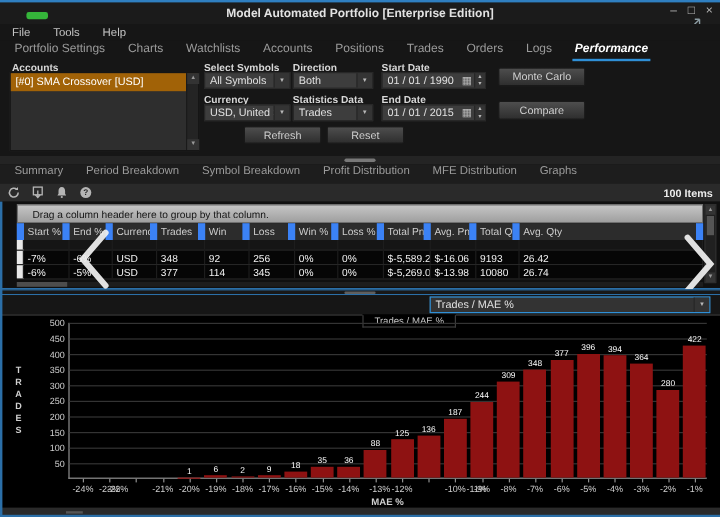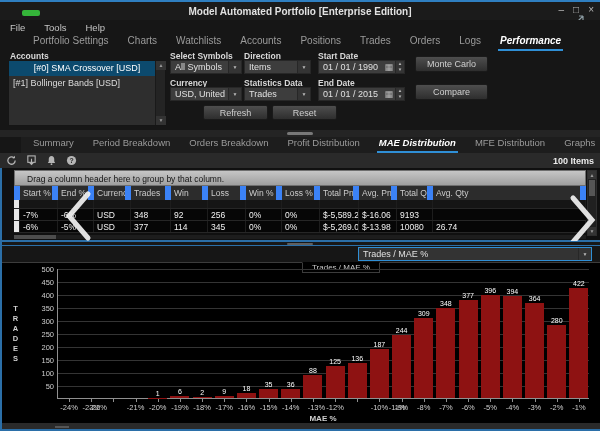--- a/index.html
+++ b/index.html
@@ -19,34 +19,34 @@
   .win-btn { color:#b5b5b5; font-size:10px; line-height:10px; cursor:default; }
   .resize-glyph { position:absolute; right:16px; top:13px; opacity:.8; }
 
   
   .menubar { position:absolute; top:20px; left:0; right:0; height:14px; display:flex; gap:19px;
              padding-left:10px; align-items:center; background:#161616; }
   .menu-item { color:#c5c5c5; font-size:9.5px; }
 
   
   .tabstrip { position:absolute; left:0; right:0; display:flex; gap:15px; padding-left:10px;
-              align-items:flex-end;margin-left:21px; }
+              align-items:flex-end; }
   .tabs-main { top:34px; height:17px; }
   .tabs-sub  { top:137px; height:16px; background:#1d1d1d; }
   .tab { color:#9b9b9b; font-size:10px; padding:1px 2px 3px 2px; border-bottom:2px solid transparent; white-space:nowrap; }
   .tab.active { color:#ffffff; font-weight:bold; border-bottom:2px solid #2f8fd6;font-style:italic; }
   .tabs-sub .tab { font-size:9.5px; }
 
   
   .controls { position:absolute; top:51px; left:0; right:0; height:79px; }
   .ctl-label { position:absolute; color:#d8d8d8; font-size:8.5px; font-weight:bold; }
   .listbox { position:absolute; left:8px; top:9px; width:158px; height:66px; background:#2e2e2e;
              border:1px solid #151515; }
   .acct { font-size:9px; color:#dcdcdc; padding:2px 4px 3px 4px; white-space:nowrap; }
-  .acct.sel { background:#0c4a6e; color:#fff;text-align:center; }
+  .acct.sel { background:#a16207; color:#fff; }
   .lb-scroll { position:absolute; right:0; top:0; bottom:0; width:10px; background:#242424;
                border-left:1px solid #1a1a1a; }
   .lb-arrow { position:absolute; left:0; width:10px; height:9px; font-size:5px; color:#999;
               text-align:center; line-height:9px; background:#333; }
   .lb-up{ top:0; } .lb-down{ bottom:0; }
 
   .dropdown { position:absolute; height:14px; background:#3d3d3d; border:1px solid #272727;
               display:flex; align-items:center; }
   .dd-value { flex:1; padding-left:4px; font-size:9px; color:#e0e0e0; white-space:nowrap; overflow:hidden; }
   .dd-arrow { width:13px; height:100%; background:#343434; border-left:1px solid #272727;
@@ -170,36 +170,35 @@
       <span class="tab">Trades</span>
       <span class="tab">Orders</span>
       <span class="tab">Logs</span>
       <span class="tab active">Performance</span>
     </div>
 
   <div class="controls">
     <span class="ctl-label" style="left:10px; top:0;">Accounts</span>
     <div class="listbox" id="accountsList">
       <div class="acct sel">[#0] SMA Crossover [USD]</div>
-        <div class="acct">[#1] Bollinger Bands [USD]</div>
         <div class="lb-scroll">
         <span class="lb-arrow lb-up">▲</span>
         <span class="lb-arrow lb-down">▼</span>
       </div>
     </div>
 
     <span class="ctl-label" style="left:170px; top:0;">Select Symbols</span>
     <div class="dropdown" style="left:170px; top:9px; width:72px;">
       <span class="dd-value">All Symbols</span>
       <span class="dd-arrow">▼</span>
     </div>
 
     <span class="ctl-label" style="left:244px; top:0;">Direction</span>
     <div class="dropdown" style="left:244px; top:9px; width:67px;">
-      <span class="dd-value">Items</span>
+      <span class="dd-value">Both</span>
       <span class="dd-arrow">▼</span>
     </div>
 
     <span class="ctl-label" style="left:318px; top:0;">Start Date</span>
     <div class="datefield" style="left:318px; top:9px; width:87px;">
       <span class="df-value">01 / 01 / 1990</span>
       <span class="df-cal">▦</span>
       <span class="df-spin">
         <span>▲</span>
         <span>▼</span>
@@ -234,23 +233,22 @@
     <div class="btn" style="left:272px; top:54px; width:65px; height:15px; line-height:14px;">Reset</div>
   </div>
 
   <div class="splitter1">
       <span class="grip"></span>
     </div>
 
   <div class="tabstrip tabs-sub" id="subTabs">
       <span class="tab">Summary</span>
       <span class="tab">Period Breakdown</span>
-      <span class="tab">Orders Breakdown</span>
+      <span class="tab">Symbol Breakdown</span>
       <span class="tab">Profit Distribution</span>
-      <span class="tab active">MAE Distribution</span>
       <span class="tab">MFE Distribution</span>
       <span class="tab">Graphs</span>
     </div>
 
   <div class="toolbar">
     <span class="tb-icon">
       <svg width="11" height="11" viewBox="0 0 12 12">
           <path d="M10 6a4 4 0 1 1-1.2-2.8" stroke="#b5b5b5" stroke-width="1.4" fill="none"></path>
           <path d="M9.8 0.8 L9.8 3.6 L7 3.6 Z" fill="#b5b5b5"></path>
         </svg>
@@ -315,20 +313,21 @@
           <span class="gcell" style="width: 36px;">-6%</span>
           <span class="gcell" style="width: 37px;">USD</span>
           <span class="gcell" style="width: 40px;">348</span>
           <span class="gcell" style="width: 37px;">92</span>
           <span class="gcell" style="width: 38px;">256</span>
           <span class="gcell" style="width: 36px;">0%</span>
           <span class="gcell" style="width: 38px;">0%</span>
           <span class="gcell" style="width: 39px;">$-5,589.29</span>
           <span class="gcell" style="width: 38px;">$-16.06</span>
           <span class="gcell" style="width: 36px;">9193</span>
+          <span class="gcell" style="flex: 1 1 0%;">26.42</span>
         </div>
         <div class="grow datar">
           <span class="gcell ind"></span>
           <span class="gcell" style="width: 38px;">-6%</span>
           <span class="gcell" style="width: 36px;">-5%</span>
           <span class="gcell" style="width: 37px;">USD</span>
           <span class="gcell" style="width: 40px;">377</span>
           <span class="gcell" style="width: 37px;">114</span>
           <span class="gcell" style="width: 38px;">345</span>
           <span class="gcell" style="width: 36px;">0%</span>

